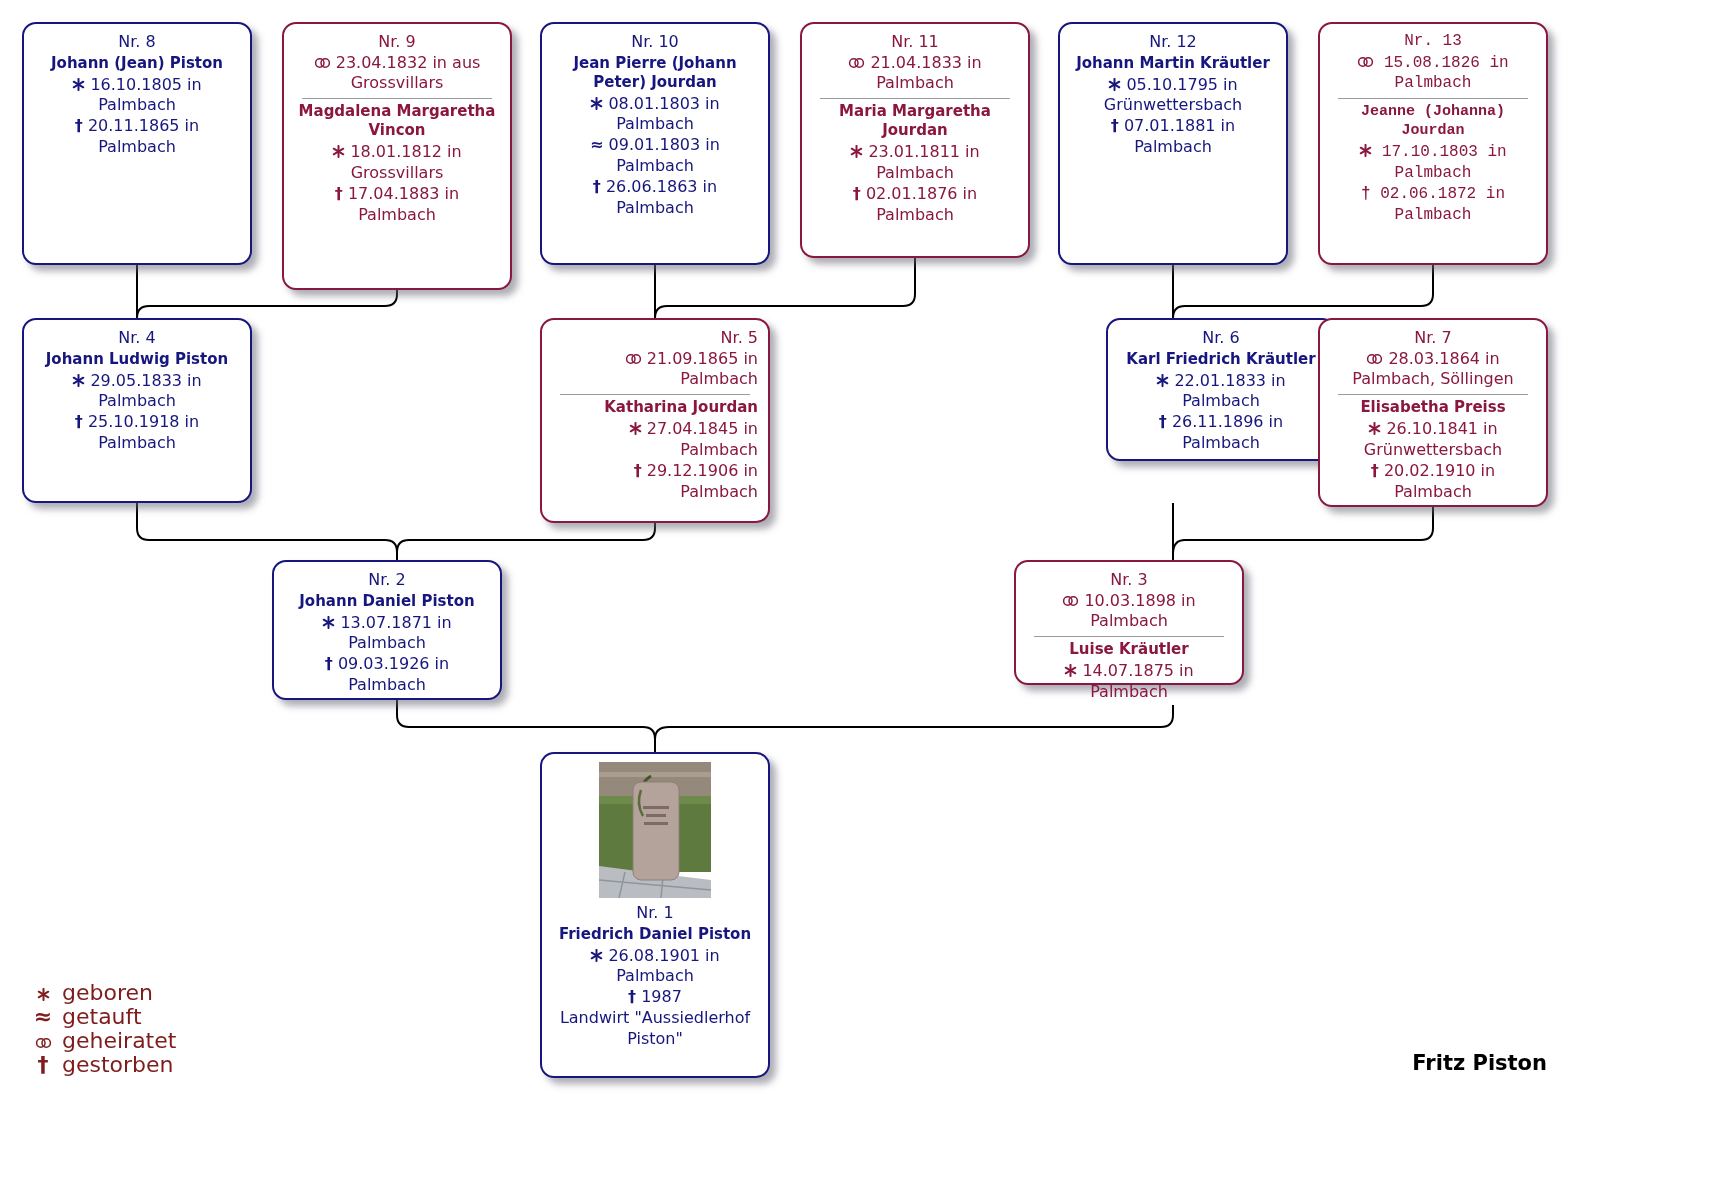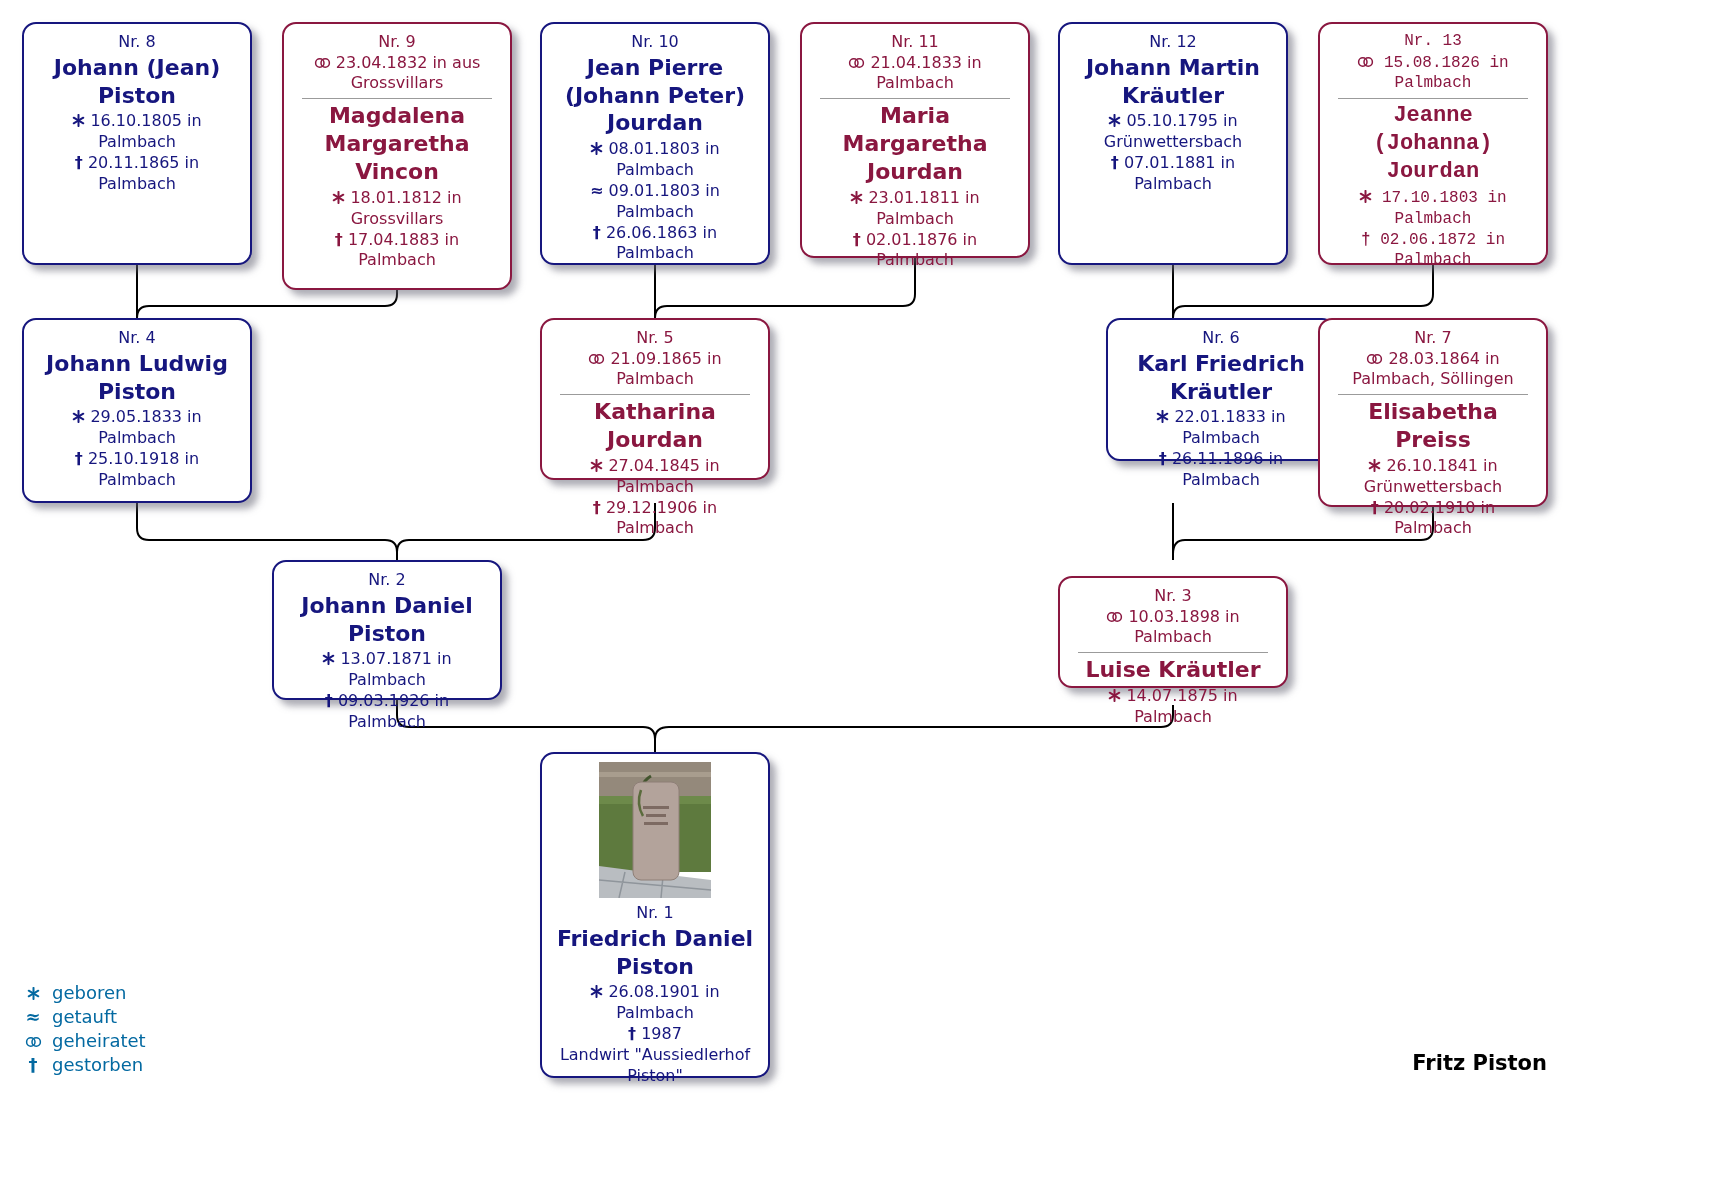--- a/index.html
+++ b/index.html
@@ -12,29 +12,29 @@
   .connectors path { fill:none; stroke:var(--connector); stroke-width:2; }
   .box {
     position:absolute; z-index:1; width:230px; box-sizing:border-box;
     background:#fff; border:2px solid; border-radius:14px;
     box-shadow:6px 6px 7px rgba(105,105,120,.55);
     padding:7px 10px; text-align:center;
   }
   .box.male   { border-color:var(--male);   color:var(--male); }
   .box.female { border-color:var(--female); color:var(--female); }
   .num  { font-size:16px; line-height:1.35; }
-  .name { font-size:22px; font-weight:bold; line-height:1.27; margin:1px 0 2px; }
+  .name { font-size:15px; font-weight:bold; line-height:1.27; margin:1px 0 2px; }
   .line { font-size:16px; line-height:1.3; }
   .glyph { font-weight:bold; }
   .divider { border:0; border-top:1px solid #9b9b9b; width:92%; margin:4px auto 3px; }
   .ic { vertical-align:-1px; }
   .ic.star  { width:13px; height:13px; }
   .ic.rings { width:17px; height:12px; vertical-align:-1px; }
   .photo { width:112px; height:136px; margin:1px auto 4px; display:block; }
-  .legend { position:absolute; left:22px; top:980px; z-index:1; color:#0369a1; font-size:18px; }
+  .legend { position:absolute; left:32px; top:980px; z-index:1; color:#7f1d1d; font-size:22px; }
   .lrow { display:flex; align-items:center; height:24px; }
   .lsym { width:22px; text-align:center; margin-right:8px; }
   .credit { position:absolute; right:166px; top:1051px; z-index:1; color:#000; font-size:21px; font-weight:bold; }
 </style>
 </head>
 <body>
 
 <div class="canvas" style="--male: #16167e; --female: #8a1740; --connector: #000000;">
 
   <svg width="0" height="0" style="position:absolute" aria-hidden="true">
@@ -139,21 +139,21 @@
 
   <div class="box male" style="left:22px; top:318px; height:185px;">
     <div class="num">Nr. 4</div>
     <div class="name">Johann Ludwig Piston</div>
     <div class="line"><svg class="ic star">
           <use href="#sym-star"></use>
         </svg> <span>29.05.1833 in Palmbach</span></div>
     <div class="line"><span class="glyph">†</span> <span>25.10.1918 in Palmbach</span></div>
   </div>
 
-  <div class="box female" style="left:540px; top:318px; height:162px;">
+  <div class="box female" style="left:540px; top:318px; height:205px;text-align:right;">
     <div class="num">Nr. 5</div>
     <div class="line"><svg class="ic rings">
           <use href="#sym-rings"></use>
         </svg> <span>21.09.1865 in Palmbach</span></div>
     <hr class="divider">
     <div class="name">Katharina Jourdan</div>
     <div class="line"><svg class="ic star">
           <use href="#sym-star"></use>
         </svg> <span>27.04.1845 in Palmbach</span></div>
     <div class="line"><span class="glyph">†</span> <span>29.12.1906 in Palmbach</span></div>
@@ -183,21 +183,21 @@
 
   <div class="box male" style="left:272px; top:560px; height:140px;">
     <div class="num">Nr. 2</div>
     <div class="name">Johann Daniel Piston</div>
     <div class="line"><svg class="ic star">
           <use href="#sym-star"></use>
         </svg> <span>13.07.1871 in Palmbach</span></div>
     <div class="line"><span class="glyph">†</span> <span>09.03.1926 in Palmbach</span></div>
   </div>
 
-  <div class="box female" style="left:1058px; top:560px; height:112px;margin-top:16px;">
+  <div class="box female" style="left:1014px; top:560px; height:125px;">
     <div class="num">Nr. 3</div>
     <div class="line"><svg class="ic rings">
           <use href="#sym-rings"></use>
         </svg> <span>10.03.1898 in Palmbach</span></div>
     <hr class="divider">
     <div class="name">Luise Kräutler</div>
     <div class="line"><svg class="ic star">
           <use href="#sym-star"></use>
         </svg> <span>14.07.1875 in Palmbach</span></div>
   </div>

